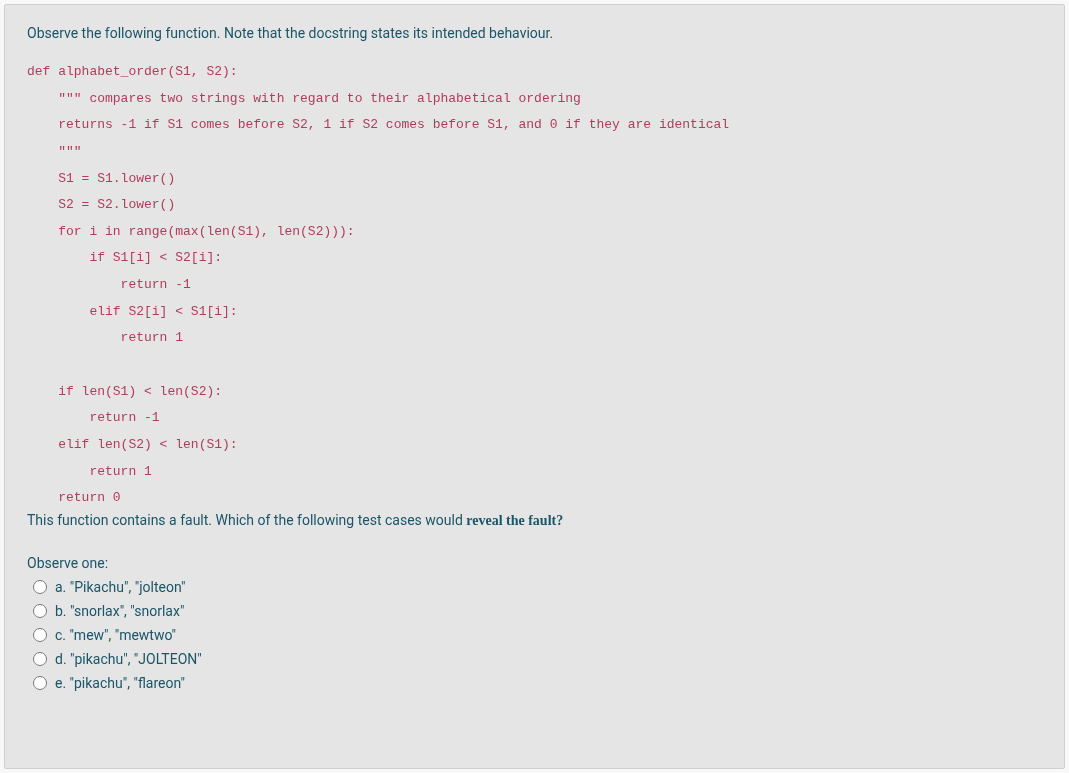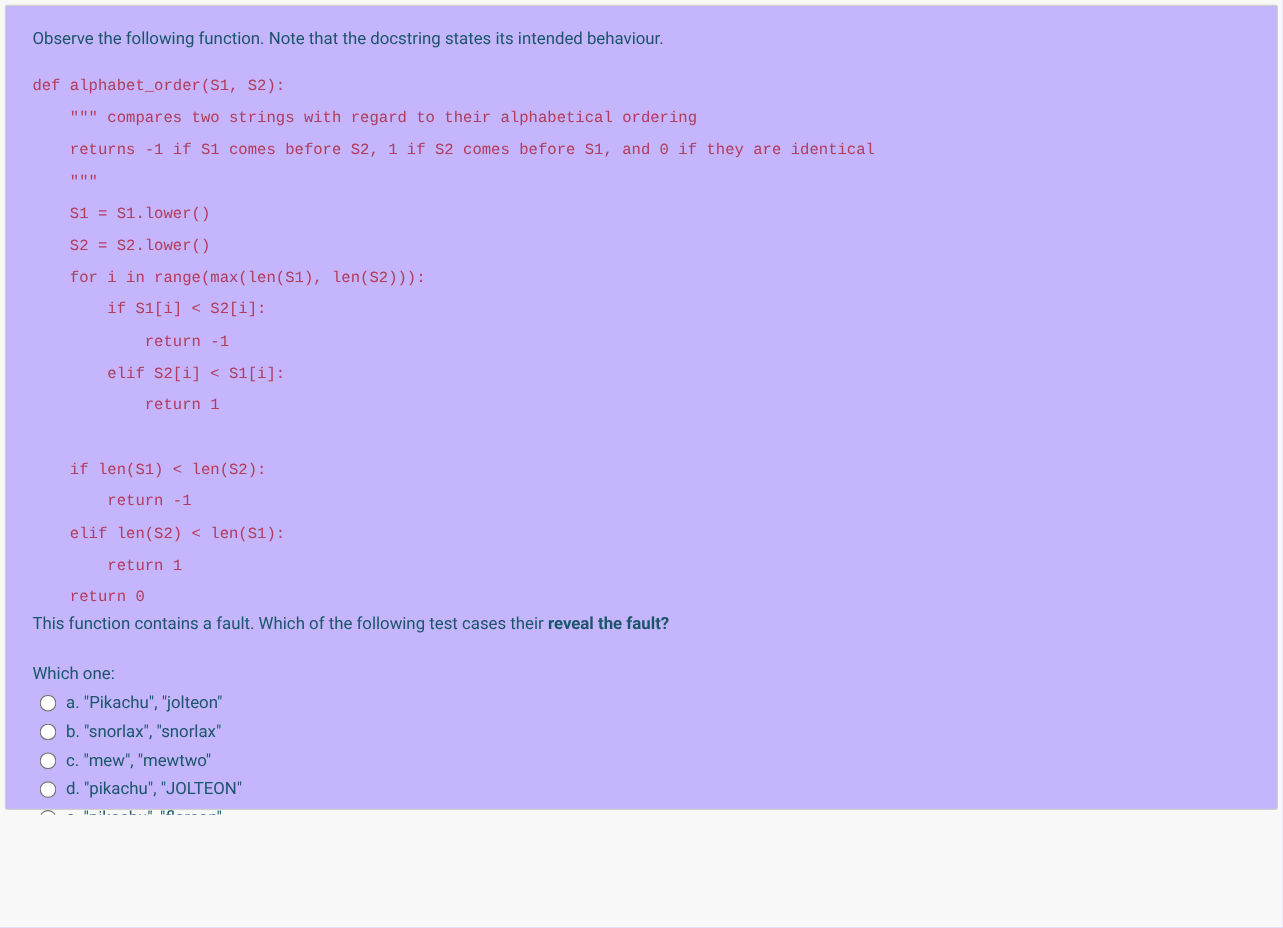--- a/index.html
+++ b/index.html
@@ -6,26 +6,26 @@
       box-sizing: border-box;
       margin: 0;
       padding: 0;
     }
     body {
       font-family: -apple-system, BlinkMacSystemFont, "Segoe UI", Roboto, Arial, sans-serif;
       background: #f8f8f8;
       padding: 4px;
     }
     .question-container {
-      background: #c4b5fd;
+      background: #e5e5e5;
       border: 1px solid #d0d0d0;
       border-radius: 2px;
       padding: 20px 22px;
       width: 1061px;
-      height: 671px;
+      height: 765px;
       color: #1a5568;
     }
     .intro-text {
       color: #1a5568;
       font-size: 14px;
       margin-bottom: 18px;
     }
     .code-block {
       font-family: "Courier New", Courier, monospace;
       font-size: 13px;
@@ -34,20 +34,21 @@
       white-space: pre;
       margin-bottom: 0;
     }
     .question-text {
       color: #1a5568;
       font-size: 14px;
       margin-bottom: 26px;
     }
     .question-text strong {
       font-weight: bold;
+      font-family: Liberation Serif, serif;
     }
     .select-label {
       color: #1a5568;
       font-size: 14px;
       margin-bottom: 8px;
     }
     .options {
       display: flex;
       flex-direction: column;
       gap: 8px;
@@ -87,24 +88,24 @@
         elif S2[i] &lt; S1[i]:
             return 1
 
     if len(S1) &lt; len(S2):
         return -1
     elif len(S2) &lt; len(S1):
         return 1
     return 0</div>
 
   <p class="question-text">
-    <span>This function contains a fault.  Which of the following test cases their </span><strong>reveal the fault?</strong>
+    <span>This function contains a fault.  Which of the following test cases would </span><strong>reveal the fault?</strong>
   </p>
 
-  <p class="select-label">Which one:</p>
+  <p class="select-label">Observe one:</p>
 
   <div class="options">
     <label class="option-row">
       <input type="radio" name="answer" style="">
       <span class="option-label">
         <span>a.</span>
         <span>"Pikachu", "jolteon"</span>
       </span>
     </label>
     <label class="option-row">

